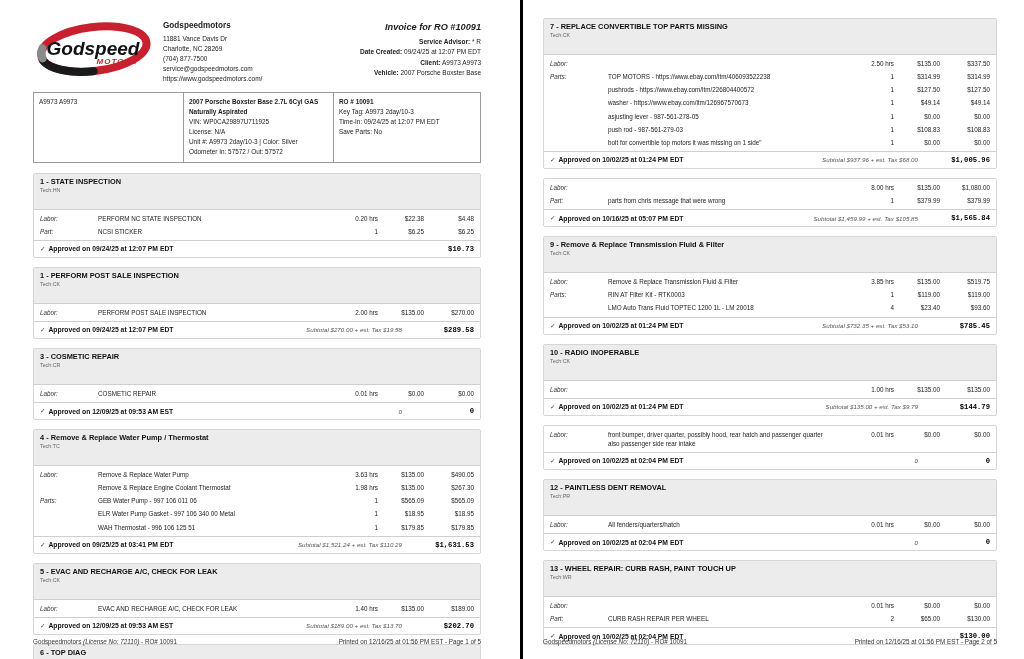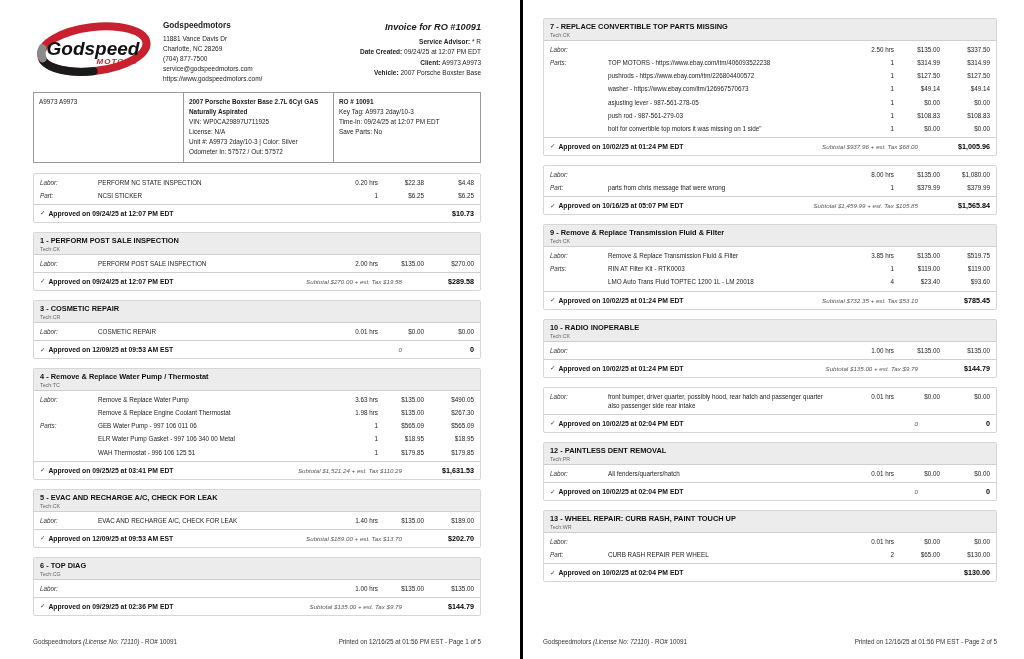--- a/index.html
+++ b/index.html
@@ -22,37 +22,37 @@
 
   
   .info { display:grid; grid-template-columns:150px 150px 1fr; border:1px solid #9a9a9a;
           margin-bottom:10px; font-size:6.4px; line-height:1.55; }
   .info > div { padding:4px 5px 5px 5px; border-right:1px solid #9a9a9a; min-height:58px; }
   .info > div:last-child { border-right:none; }
   .info .tt { font-weight:bold; }
 
   
   .section { border:1px solid #d6d6d6; border-radius:2px; margin-bottom:9px; background:#fff; }
-  .sec-head { background:#ececec; padding:3px 6px 2px 6px; border-bottom:1px solid #cfcfcf; }
+  .sec-head { background:#ececec; padding:3px 6px 16px 6px; border-bottom:1px solid #cfcfcf; }
   .sec-title { font-weight:bold; font-size:7.4px; color:#111; }
   .sec-tech { font-size:5.3px; color:#666; margin-top:1px; }
   .sec-rows { padding:2px 0; }
   .row { display:flex; align-items:flex-start; padding:2px 6px; font-size:6.3px; line-height:1.45; }
   .kind { width:58px; flex:0 0 58px; font-style:italic; color:#333; }
   .desc { flex:1; padding-right:8px; color:#222; }
   .qty  { width:52px; flex:0 0 52px; text-align:right; }
   .rate { width:46px; flex:0 0 46px; text-align:right; }
   .tot  { width:50px; flex:0 0 50px; text-align:right; }
   .sec-approve { display:flex; align-items:center; border-top:1px solid #cfcfcf;
                  padding:4px 6px; font-size:6.8px; }
   .appr { flex:1; color:#111; display:flex; align-items:center; }
   .check { font-size:6.5px; margin-right:3px; color:#333; }
   .appr b { font-weight:bold; }
   .subtotal { font-style:italic; color:#555; font-size:6.2px; text-align:right; margin-right:16px; }
-  .grand { width:56px; flex:0 0 56px; text-align:right; font-weight:bold; font-size:7.2px; color:#000; }
+  .grand { width:56px; flex:0 0 56px; text-align:right; font-weight:bold; font-size:7.2px; color:#000;font-family:Liberation Mono, monospace; }
 
   
   .pfooter { position:absolute; bottom:14px; left:0; right:0; display:flex;
              justify-content:space-between; font-size:6.3px; color:#333; }
   .page-1 .pfooter { padding:0 39px 0 33px; }
   .page-2 .pfooter { padding:0 27px 0 20px; }
   .pfooter i { font-style:italic; }
 </style>
 </head>
 <body>
@@ -116,20 +116,24 @@
       <div>
         <div class="tt">RO # 10091</div>
         <div>Key Tag: A9973 2day/10-3</div>
         <div>Time-In: 09/24/25 at 12:07 PM EDT</div>
         <div>Save Parts: No</div>
       </div>
     </div>
 
     <div>
         <div class="section">
+          <div class="sec-head">
+            <div class="sec-title">1 - STATE INSPECTION</div>
+            <div class="sec-tech">Tech:HN</div>
+          </div>
           <div class="sec-rows">
             <div class="row">
               <span class="kind">Labor:</span>
               <span class="desc">PERFORM NC STATE INSPECTION</span>
               <span class="qty">0.20 hrs</span>
               <span class="rate">$22.38</span>
               <span class="tot">$4.48</span>
             </div>
             <div class="row">
               <span class="kind">Part:</span>

